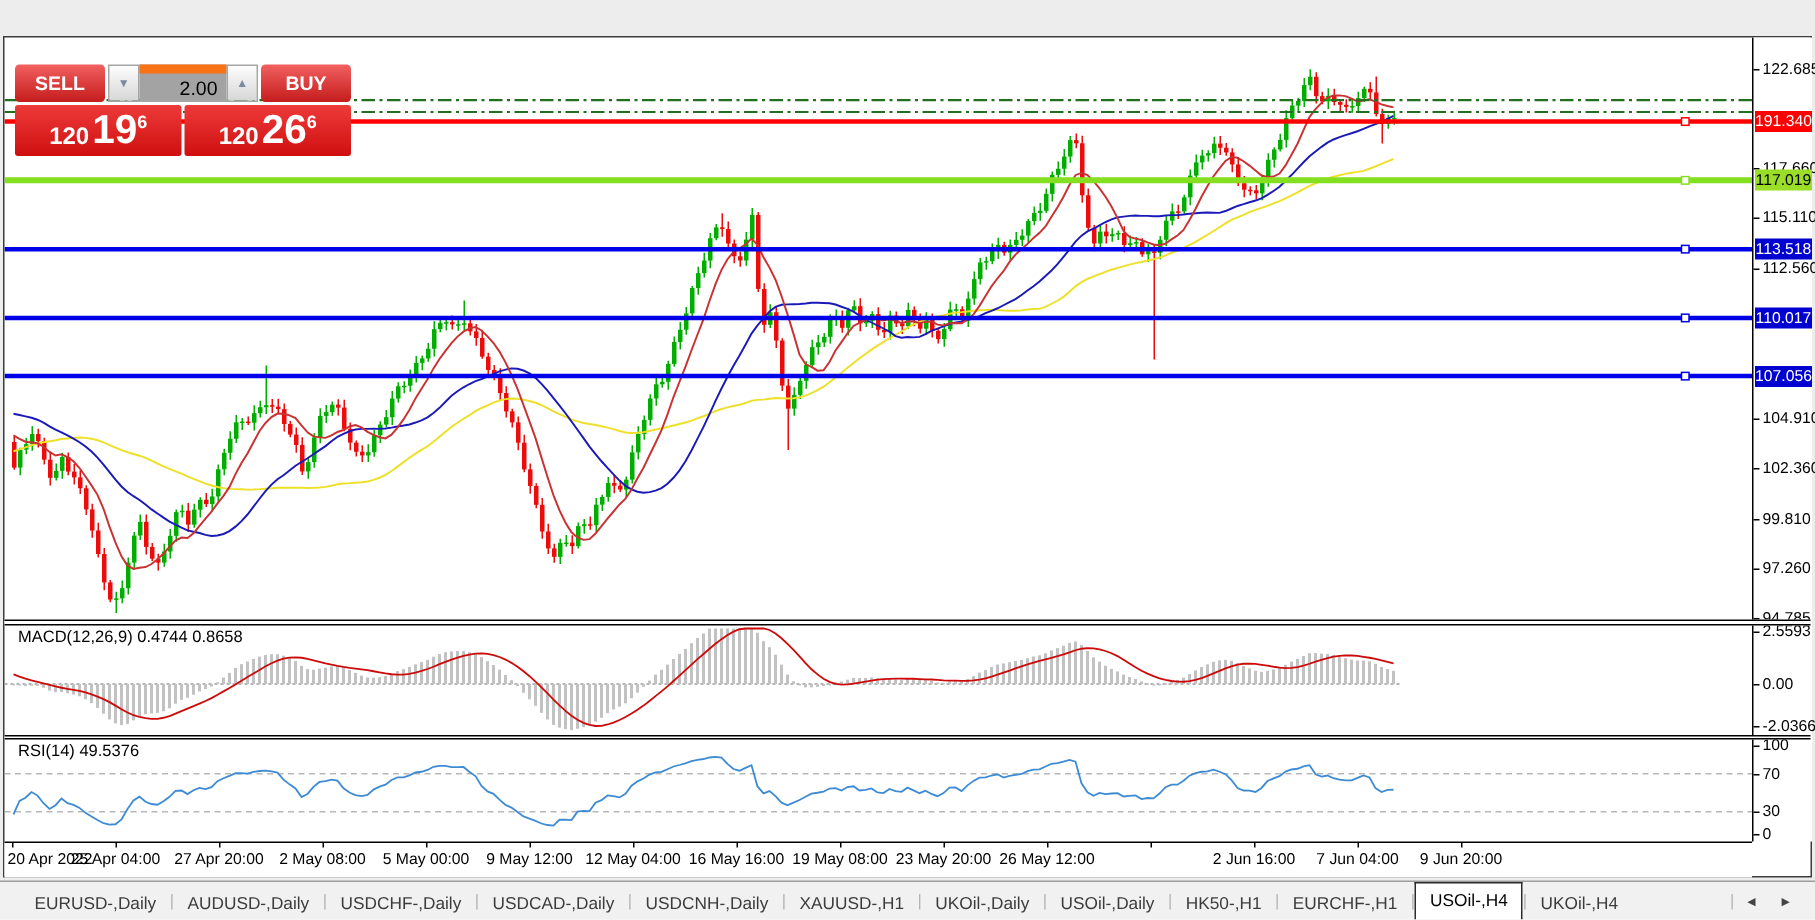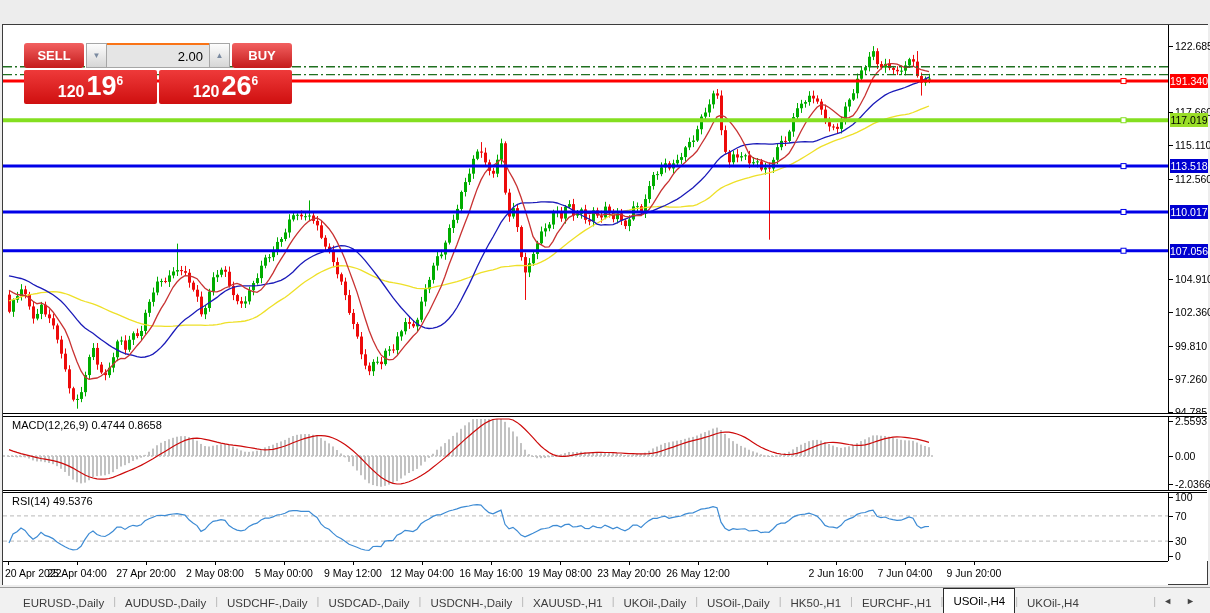--- a/index.html
+++ b/index.html
@@ -32,28 +32,28 @@
   .ptick{position:absolute;left:6px;transform:translateY(-50%);font-size:10.5px;color:#000;white-space:nowrap;}
   .pdash{position:absolute;left:0;width:4px;height:1px;background:#000;}
   .badge{position:absolute;left:1px;right:0;transform:translateY(-50%);font-size:10.5px;
          text-align:center;padding:1px 0;font-weight:400;}
   
   #time-axis{position:absolute;left:0;top:536px;width:1165px;height:23px;border-top:1px solid #000;background:#fff;}
   .tlabel{position:absolute;top:5px;font-size:10.5px;color:#000;white-space:nowrap;transform:translateX(-50%);}
   .tlabel.first{transform:none;}
   .tdash{position:absolute;top:0;width:1px;height:3px;background:#000;}
   
-  #panel{position:absolute;left:21px;top:18px;width:268px;}
+  #panel{position:absolute;left:7px;top:18px;width:224px;}
   #row1{display:flex;height:25px;}
   .tbtn{width:60px;background:linear-gradient(#f26060,#c51c1c);color:#fff;font-weight:700;font-size:13px;
         display:flex;align-items:center;justify-content:center;border-radius:3px;cursor:default;}
   #spin{flex:1;display:flex;margin:0 2px;}
   .sbtn{width:19px;background:linear-gradient(#fdfdfd,#d6d6d6);border:1px solid #a6a6a6;
         display:flex;align-items:center;justify-content:center;color:#7a8aa0;font-size:8px;cursor:default;}
-  #vol{flex:1;background:#e5e5e5;border-top:2px solid #f97316;border-bottom:1px solid #a6a6a6;font-size:13px;color:#000;
+  #vol{flex:1;background:#a3a3a3;border-top:6px solid #f97316;border-bottom:1px solid #a6a6a6;font-size:13px;color:#000;
        display:flex;align-items:center;justify-content:flex-end;padding-right:6px;}
   #row2{display:flex;height:34px;margin-top:2px;}
   .pricebox{flex:1;background:linear-gradient(#ee3a3a,#cf0f0f);color:#fff;border-radius:2px;
             display:flex;align-items:baseline;justify-content:center;padding-top:1px;}
   .pricebox .pp{font-size:16px;font-weight:700;margin-right:2px;align-self:center;margin-top:8px;}
   .pricebox .pb{font-size:27px;font-weight:700;line-height:30px;}
   .pricebox .ps{font-size:12px;font-weight:700;position:relative;top:-10px;}
   #sellbox{margin-right:2px;}
   
   #tabbar{position:absolute;left:0;top:587px;width:1210px;height:26px;background:#f1f1f1;

